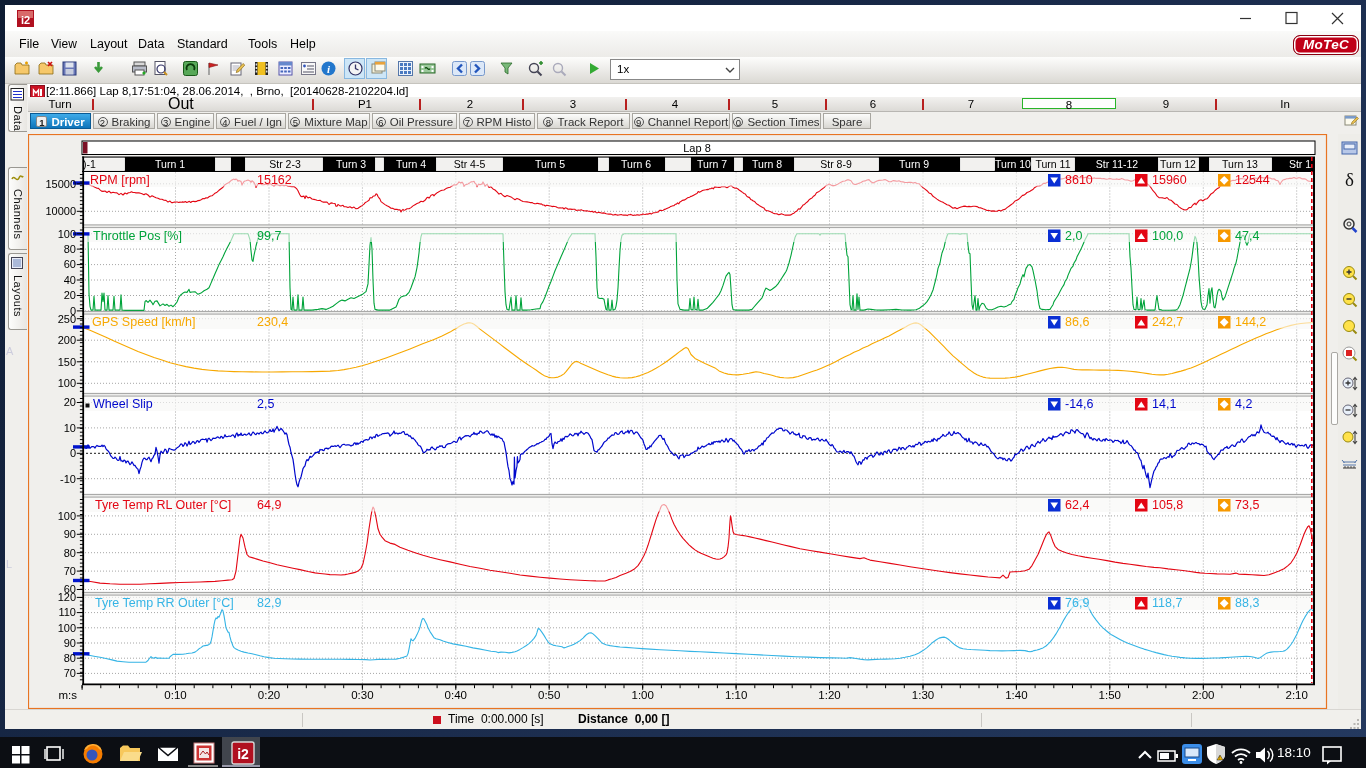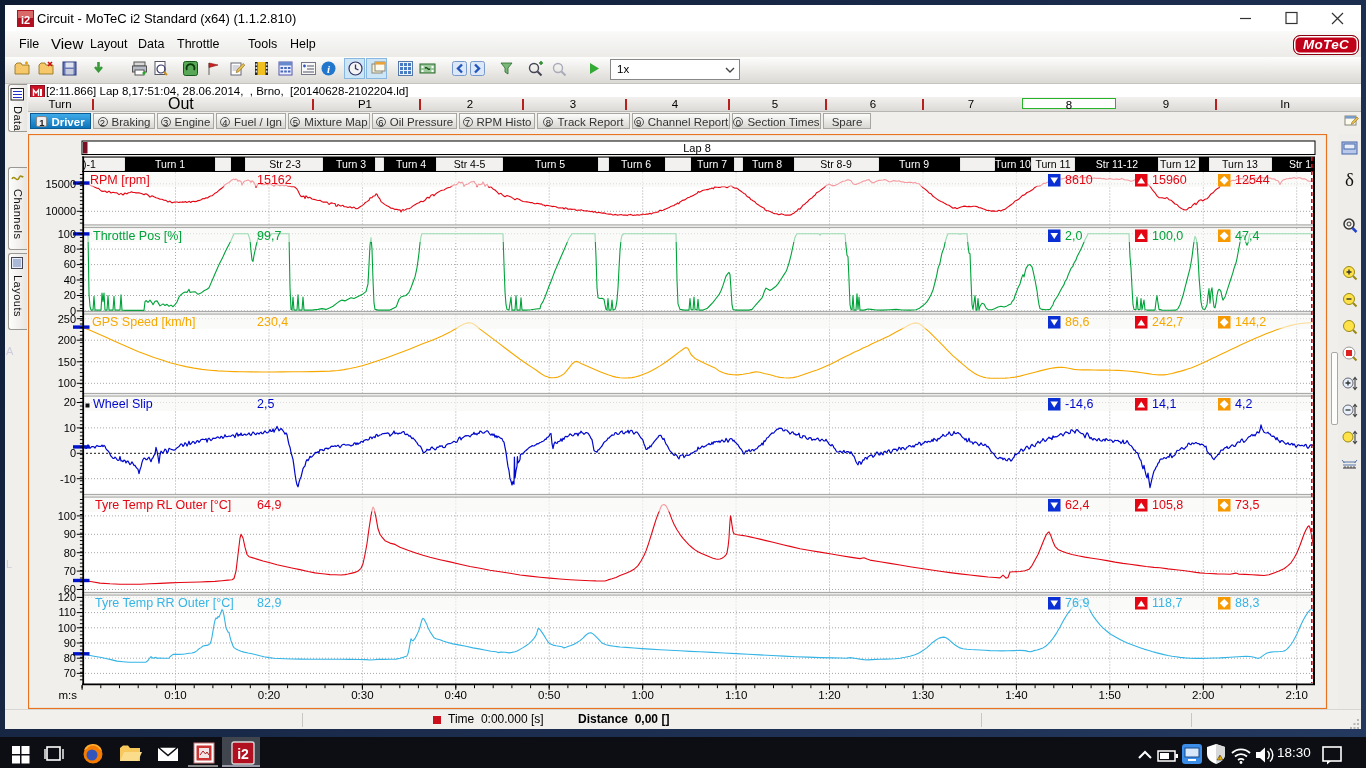--- a/index.html
+++ b/index.html
@@ -8,38 +8,37 @@
 <div class="abs" style="left:0;top:0;width:1366px;height:768px;background:linear-gradient(135deg,#0e1c33 0%,#1b2c4d 55%,#24395f 100%)"></div>
 
 <div class="abs" style="left:5px;top:5px;width:1356px;height:724px;background:#f0efec"></div>
 
 <div class="abs" style="left:5px;top:5px;width:1356px;height:26px;background:#ffffff">
   <svg class="abs" style="left:12px;top:5px" width="17" height="17" viewBox="0 0 17 17">
       <rect width="17" height="17" fill="#b01020"></rect>
       <rect x="1" y="1" width="15" height="7" fill="#d86a6a"></rect>
       <text x="8.5" y="13.5" font-size="11" font-weight="bold" text-anchor="middle" fill="#fff">i2</text>
     </svg>
-  <div class="abs" style="left:32px;top:5px;font-size:13px;color:#000;line-height:17px">Circuit - MoTeC i2 Standard (x64) (1.1.2.810)</div>
   <div class="abs" style="left:1229px;top:0;width:22px;height:26px"><svg width="22" height="26">
         <path d="M6 13.5 h11" stroke="#333" stroke-width="1.2"></path>
       </svg></div>
   <div class="abs" style="left:1275px;top:0;width:22px;height:26px"><svg width="22" height="26">
         <rect x="6" y="7.5" width="11" height="11" fill="none" stroke="#333" stroke-width="1.2"></rect>
       </svg></div>
   <div class="abs" style="left:1321px;top:0;width:22px;height:26px"><svg width="22" height="26">
         <path d="M6 8 l11 11 M17 8 l-11 11" stroke="#333" stroke-width="1.2"></path>
       </svg></div>
 </div>
 
 <div class="abs" style="left:5px;top:31px;width:1356px;height:26px;background:linear-gradient(#fafaf9,#ecebe8)">
   <div class="abs" style="left:14px;top:0;font-size:12.5px;line-height:26px;color:#000">File</div>
-  <div class="abs" style="left:46px;top:0;font-size:15px;line-height:26px;color:#000">View</div>
+  <div class="abs" style="left:46px;top:0;font-size:12px;line-height:26px;color:#000">View</div>
   <div class="abs" style="left:85px;top:0;font-size:12.5px;line-height:26px;color:#000">Layout</div>
   <div class="abs" style="left:133px;top:0;font-size:12.5px;line-height:26px;color:#000">Data</div>
-  <div class="abs" style="left:172px;top:0;font-size:12.5px;line-height:26px;color:#000">Throttle</div>
+  <div class="abs" style="left:172px;top:0;font-size:12.5px;line-height:26px;color:#000">Standard</div>
   <div class="abs" style="left:243px;top:0;font-size:12.5px;line-height:26px;color:#000">Tools</div>
   <div class="abs" style="left:285px;top:0;font-size:12.5px;line-height:26px;color:#000">Help</div>
   <div class="abs" style="left:1288px;top:4px;width:66px;height:20px;background:#c00018;border-radius:7px;border:1.5px solid #8a0010;box-shadow:inset 0 0 0 1.5px #fff">
     <div style="font-size:13.5px;font-weight:bold;font-style:italic;color:#fff;text-align:center;line-height:17px;letter-spacing:0.3px">MoTeC</div>
   </div>
 </div>
 
 <div class="abs" style="left:5px;top:57px;width:1356px;height:27px;background:linear-gradient(#fdfdfc,#dbd9d4);border-bottom:1px solid #c6c4be"></div>
 <svg style="position:absolute;left:14px;top:60px" width="17" height="17" viewBox="0 0 17 17">
     <path d="M1 5 l2 -2 h4 l1 2 h7 v9 h-14 z" fill="#f6c86a" stroke="#8a6914" stroke-width="0.8"></path>
@@ -674,17 +673,17 @@
     <text x="16" y="17.6" font-size="4.5" text-anchor="middle" fill="#222">!</text>
   </svg>
 <svg style="position:absolute;left:1229px;top:743px" width="24" height="24" viewBox="0 0 24 24">
     <path d="M3 10 a13 13 0 0 1 18 0 M6 13.5 a9 9 0 0 1 12 0 M9 17 a5 5 0 0 1 6 0" stroke="#fff" stroke-width="1.8" fill="none"></path>
     <circle cx="12" cy="19.5" r="1.4" fill="#fff"></circle>
   </svg>
 <svg style="position:absolute;left:1252px;top:743px" width="24" height="24" viewBox="0 0 24 24">
     <path d="M4 9 h4 l5 -4.5 v15 l-5 -4.5 h-4 z" fill="#fff"></path>
     <path d="M15.5 8 a5.5 5.5 0 0 1 0 8 M18 5.5 a9 9 0 0 1 0 13" stroke="#fff" stroke-width="1.5" fill="none"></path>
   </svg>
-<div style="position:absolute;left:1277px;top:745px;width:50px;color:#fff;font-size:13.5px">18:30</div>
+<div style="position:absolute;left:1277px;top:745px;width:50px;color:#fff;font-size:13.5px">18:10</div>
 <svg style="position:absolute;left:1320px;top:743px" width="24" height="24" viewBox="0 0 24 24">
     <rect x="3" y="4" width="18" height="14" fill="none" stroke="#fff" stroke-width="1.6"></rect>
     <path d="M7 18 v3.5 l4 -3.5" fill="#fff"></path>
   </svg>
 
 </body></html>

